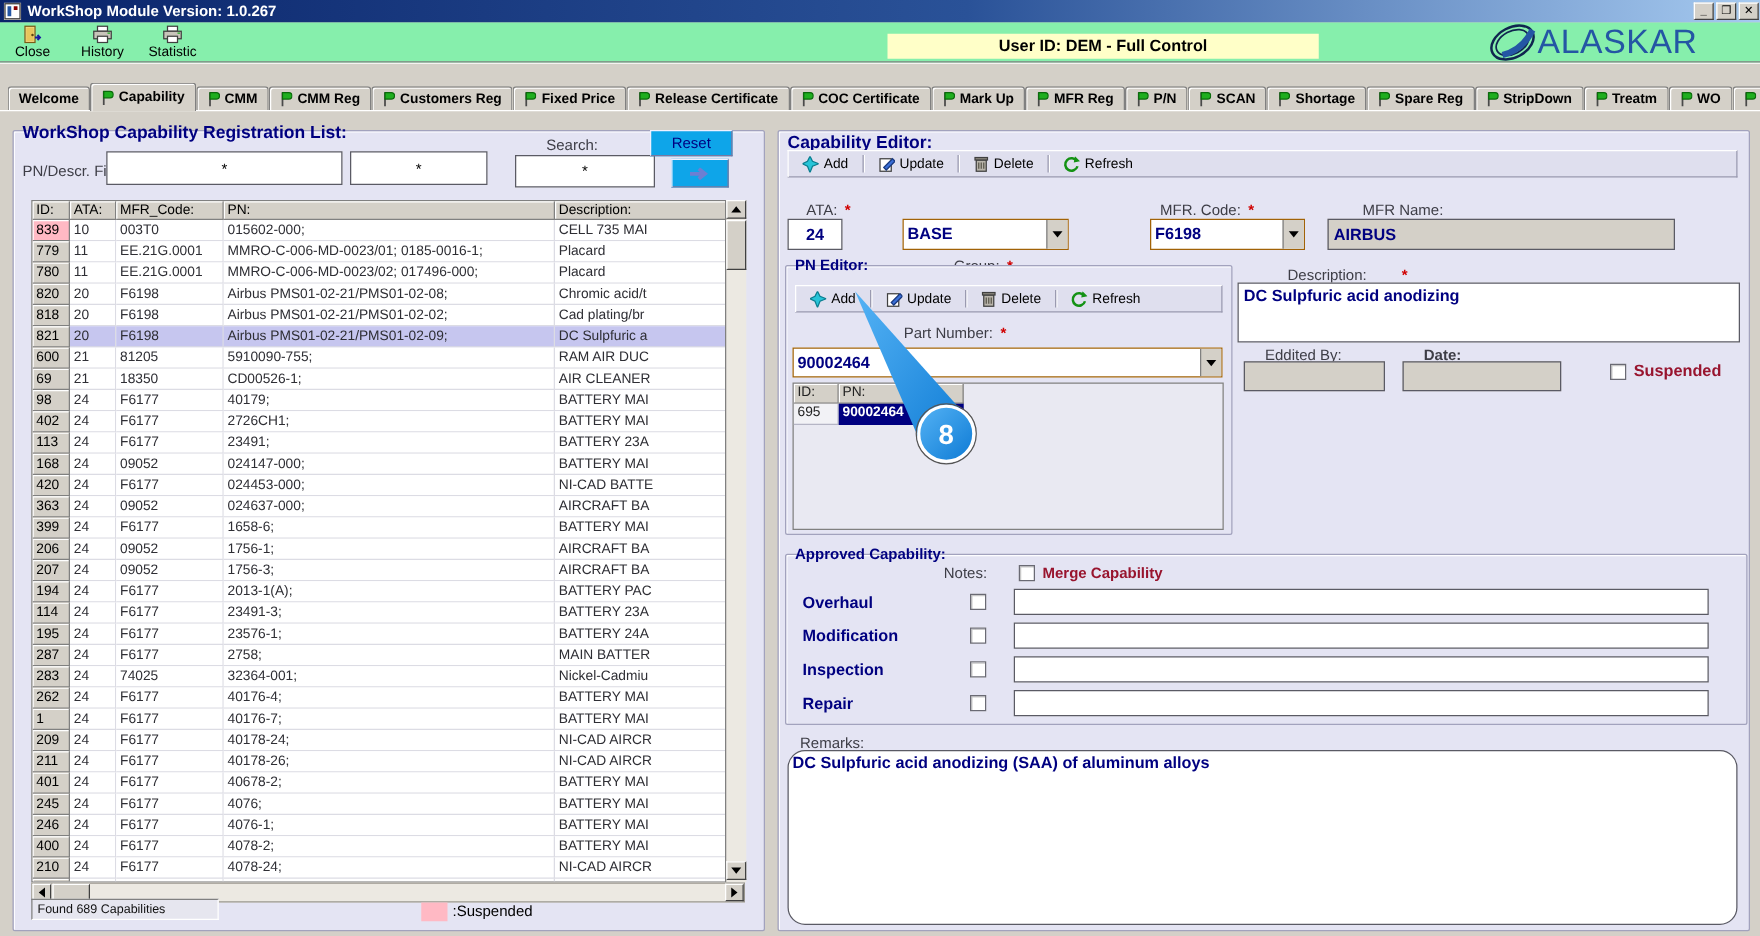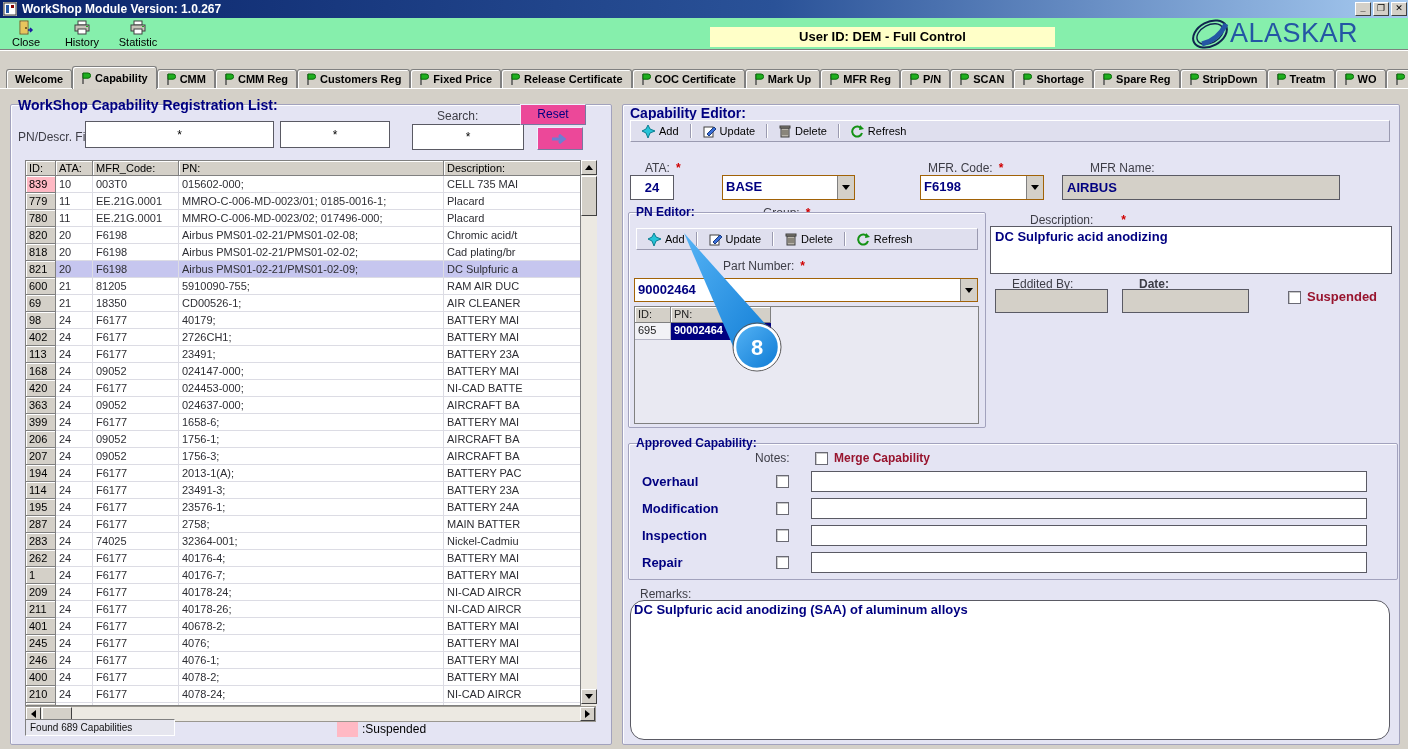--- a/index.html
+++ b/index.html
@@ -37,21 +37,21 @@
   .tab.active{height:23px;margin-bottom:-1px;z-index:3;background:#d6d2ca;}
   .tab-icon{display:inline-flex;}
   
   .groupbox{position:absolute;background:#e4e4f3;border:1px solid #a2a2bd;border-radius:2px;
     box-shadow:inset 1px 1px 0 #fdfdff;}
   .group-title{position:absolute;font-weight:bold;color:#000080;background:transparent;white-space:nowrap;}
   .lbl{position:absolute;color:#3d3d46;font-size:12px;white-space:nowrap;}
   .star{color:#d00000;font-weight:bold;margin-left:6px;}
   .field{position:absolute;background:#fff;border:1px solid #5a5a64;color:#000080;font-weight:bold;}
   .field.gray{background:#d4d0c8;}
-  .btn3d{position:absolute;background:#ec4899;border:1px solid;border-color:#f0f0ff #7878a0 #7878a0 #f0f0ff;
+  .btn3d{position:absolute;background:#0ea5e9;border:1px solid;border-color:#f0f0ff #7878a0 #7878a0 #f0f0ff;
     color:#000080;font-size:12px;text-align:center;cursor:default;}
   input.flt{position:absolute;background:#fff;border:1px solid #5a5a64;text-align:center;font-size:12px;
     font-family:"Liberation Sans","DejaVu Sans",sans-serif;padding:0;}
   
   .cap-table{position:absolute;left:25px;top:160px;width:571px;height:546px;background:#fff;
     border:1px solid #808080;overflow:hidden;}
   .cap-head{display:flex;height:15px;}
   .hcell{background:#d4d0c8;border-right:1px solid #808080;border-bottom:1px solid #808080;
     box-shadow:inset 1px 1px 0 #fff;font-size:11px;color:#000;padding:0 3px;line-height:14px;overflow:hidden;white-space:nowrap;}
   .cap-row{display:flex;height:17px;}

